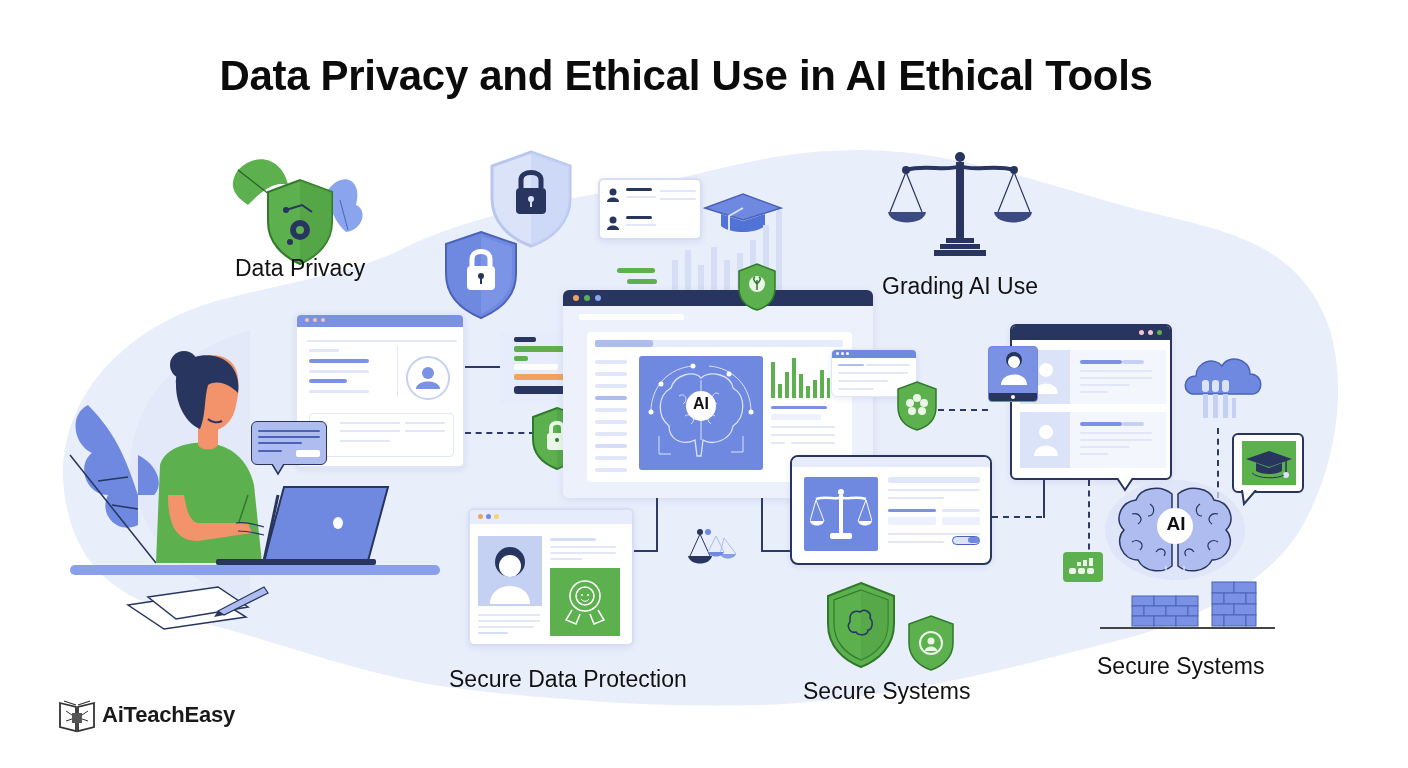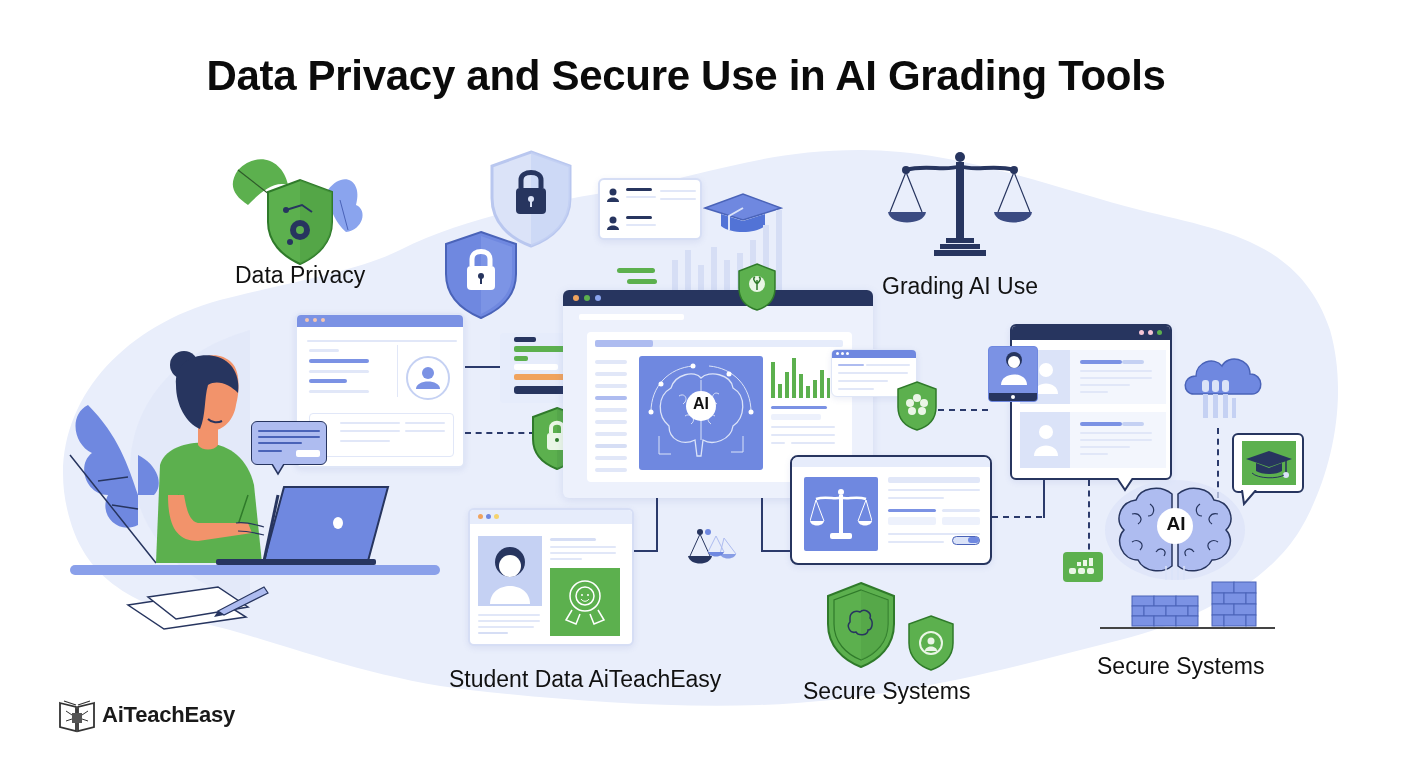--- a/index.html
+++ b/index.html
@@ -25,36 +25,36 @@
   .logo-text { font-size: 22px; font-weight: 700; color: #1a1a1a; letter-spacing: -0.2px; }
 </style>
 </head>
 <body>
 
 <svg class="abs" style="left:0;top:0" width="1408" height="768">
   <path d="M70 520 C40 420 110 330 220 300 C300 280 360 270 400 250 C470 215 560 200 620 190 C700 178 760 150 860 150 C960 150 1060 190 1140 210 C1220 230 1300 240 1330 330 C1350 400 1330 480 1300 530 C1270 580 1200 620 1120 640 C1020 665 900 700 760 705 C660 708 560 700 470 690 C380 680 300 650 230 630 C150 610 90 590 70 520 Z" fill="#e9eefb"></path>
   <path d="M130 470 C130 400 180 350 250 330 L250 600 C190 590 140 540 130 470 Z" fill="#dfe6f8" opacity=".6"></path>
 </svg>
 
-<div class="abs title">Data Privacy and Secure Use in AI Grading Tools</div>
+<div class="abs title">Data Privacy and Ethical Use in AI Ethical Tools</div>
 
 <svg class="abs" style="left:228px;top:150px" width="150" height="120">
   <path d="M10 20 C30 0 55 10 60 35 C45 30 30 45 20 55 C5 45 0 35 10 20 Z" fill="#5cb04e"></path>
   <path d="M10 20 L55 55" stroke="#2f5a2a" stroke-width="1.2"></path>
   <path d="M100 40 C115 20 135 30 128 55 C140 60 135 80 118 82 C110 75 100 60 100 40 Z" fill="#8aa4ee"></path>
   <path d="M112 50 L120 80" stroke="#4a63b8" stroke-width="1"></path>
   <path d="M40 42 L72 30 L104 42 L104 72 C104 92 90 106 72 114 C54 106 40 92 40 72 Z" fill="#5cb04e" stroke="#2f7a2a" stroke-width="2"></path>
   <path d="M72 30 L104 42 L104 72 C104 92 90 106 72 114 Z" fill="#4fa043" opacity=".6"></path>
   <circle cx="72" cy="80" r="10" fill="#27355f"></circle>
   <circle cx="72" cy="80" r="4" fill="#5cb04e"></circle>
   <circle cx="58" cy="60" r="3" fill="#27355f"></circle>
   <path d="M58 60 L74 55 L84 62" stroke="#27355f" stroke-width="2" fill="none"></path>
   <circle cx="62" cy="92" r="3" fill="#27355f"></circle>
 </svg>
-<div class="abs label" style="left:235px;top:262px">Data Privacy</div>
+<div class="abs label" style="left:235px;top:255px">Data Privacy</div>
 
 <svg class="abs" style="left:488px;top:148px" width="86" height="100">
   <path d="M43 4 L82 18 L82 50 C82 74 65 90 43 98 C21 90 4 74 4 50 L4 18 Z" fill="#dbe3f8" stroke="#b9c7ef" stroke-width="3"></path>
   <path d="M43 4 L82 18 L82 50 C82 74 65 90 43 98 Z" fill="#c7d4f5" opacity=".7"></path>
   <rect x="28" y="40" width="30" height="26" rx="4" fill="#27355f"></rect>
   <path d="M33 40 L33 32 C33 22 53 22 53 32 L53 40" stroke="#27355f" stroke-width="5" fill="none"></path>
   <circle cx="43" cy="51" r="3" fill="#dbe3f8"></circle>
   <rect x="42" y="52" width="2" height="7" fill="#dbe3f8"></rect>
 </svg>
 <svg class="abs" style="left:442px;top:228px" width="78" height="92">
@@ -330,21 +330,21 @@
         <circle cx="26" cy="19" r="1" fill="#fff"></circle>
       <path d="M19 23 C21 26 25 26 27 23" stroke="#fff" stroke-width="1" fill="none"></path>
       <path d="M10 34 L4 44 L14 48 L18 38 M36 34 L42 44 L32 48 L28 38" stroke="#fff" stroke-width="1.5" fill="none"></path>
     </svg>
   </div>
   <div class="line" style="left:8px;top:104px;width:62px;height:2px"></div>
   <div class="line" style="left:8px;top:110px;width:62px;height:2px"></div>
   <div class="line" style="left:8px;top:116px;width:56px;height:2px"></div>
   <div class="line" style="left:8px;top:122px;width:30px;height:2px;background:#d6def5"></div>
 </div>
-<div class="abs label" style="left:449px;top:666px">Student Data AiTeachEasy</div>
+<div class="abs label" style="left:449px;top:666px">Secure Data Protection</div>
 
 <svg class="abs" style="left:824px;top:580px" width="74" height="90">
   <path d="M37 3 L70 16 L70 44 C70 66 55 80 37 87 C19 80 4 66 4 44 L4 16 Z" fill="#5cb04e" stroke="#2f7a2a" stroke-width="2"></path>
   <path d="M37 10 L64 20 L64 44 C64 62 52 74 37 80 C22 74 10 62 10 44 L10 20 Z" fill="none" stroke="#2f7a2a" stroke-width="1.2"></path>
   <path d="M37 10 L64 20 L64 44 C64 62 52 74 37 80 Z" fill="#4fa043" opacity=".5"></path>
   <path d="M26 38 C26 32 32 30 36 32 C40 28 48 32 46 38 C50 42 48 50 44 50 C44 56 34 56 32 52 C26 54 22 46 26 42 Z" fill="none" stroke="#27355f" stroke-width="1.5"></path>
 </svg>
 <svg class="abs" style="left:906px;top:613px" width="50" height="60">
   <path d="M25 3 L47 11 L47 30 C47 44 37 53 25 57 C13 53 3 44 3 30 L3 11 Z" fill="#5cb04e" stroke="#2f7a2a" stroke-width="1.5"></path>
   <circle cx="25" cy="30" r="11" fill="none" stroke="#eaf6e6" stroke-width="2"></circle>

